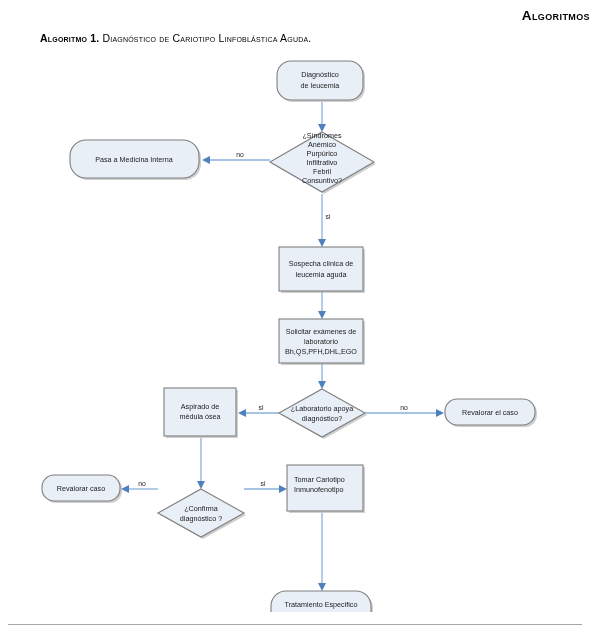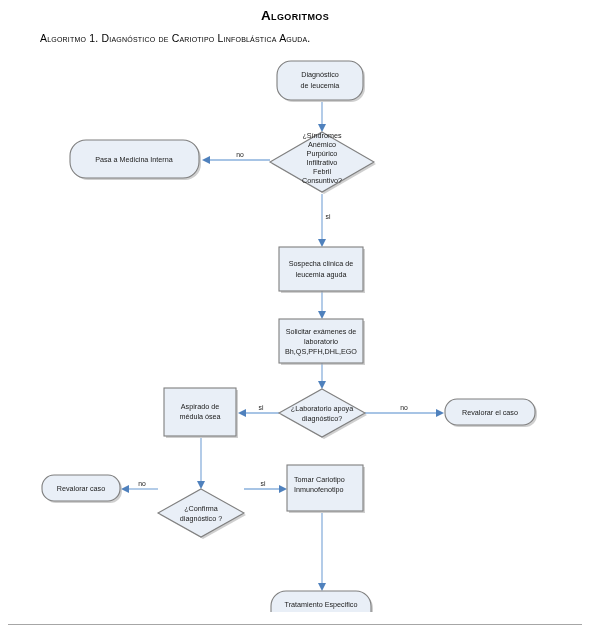--- a/index.html
+++ b/index.html
@@ -15,39 +15,39 @@
     color: #000000;
     position: relative;
   }
   .page {
     position: relative;
     width: 590px;
     height: 628px;
     box-sizing: border-box;
   }
   .section-title {
-    text-align: center;
+    text-align: right;
     font-weight: bold;
     font-size: 13.5px;
     font-variant: small-caps;
     letter-spacing: 0.4px;
     margin: 8px 0 0 0;
     padding: 0;
     line-height: 1.2;
   }
   .algorithm-caption {
     margin: 8px 0 0 0;
     padding: 0 0 0 40px;
     font-size: 10.5px;
     font-variant: small-caps;
     letter-spacing: 0.2px;
     line-height: 1.2;
   }
   .algorithm-caption .caption-label {
-    font-weight: normal;
+    font-weight: bold;
   }
   .algorithm-caption .caption-text {
     font-weight: normal;
   }
   .flow-wrap {
     position: absolute;
     left: 0;
     top: 44px;
     width: 590px;
     height: 560px;

